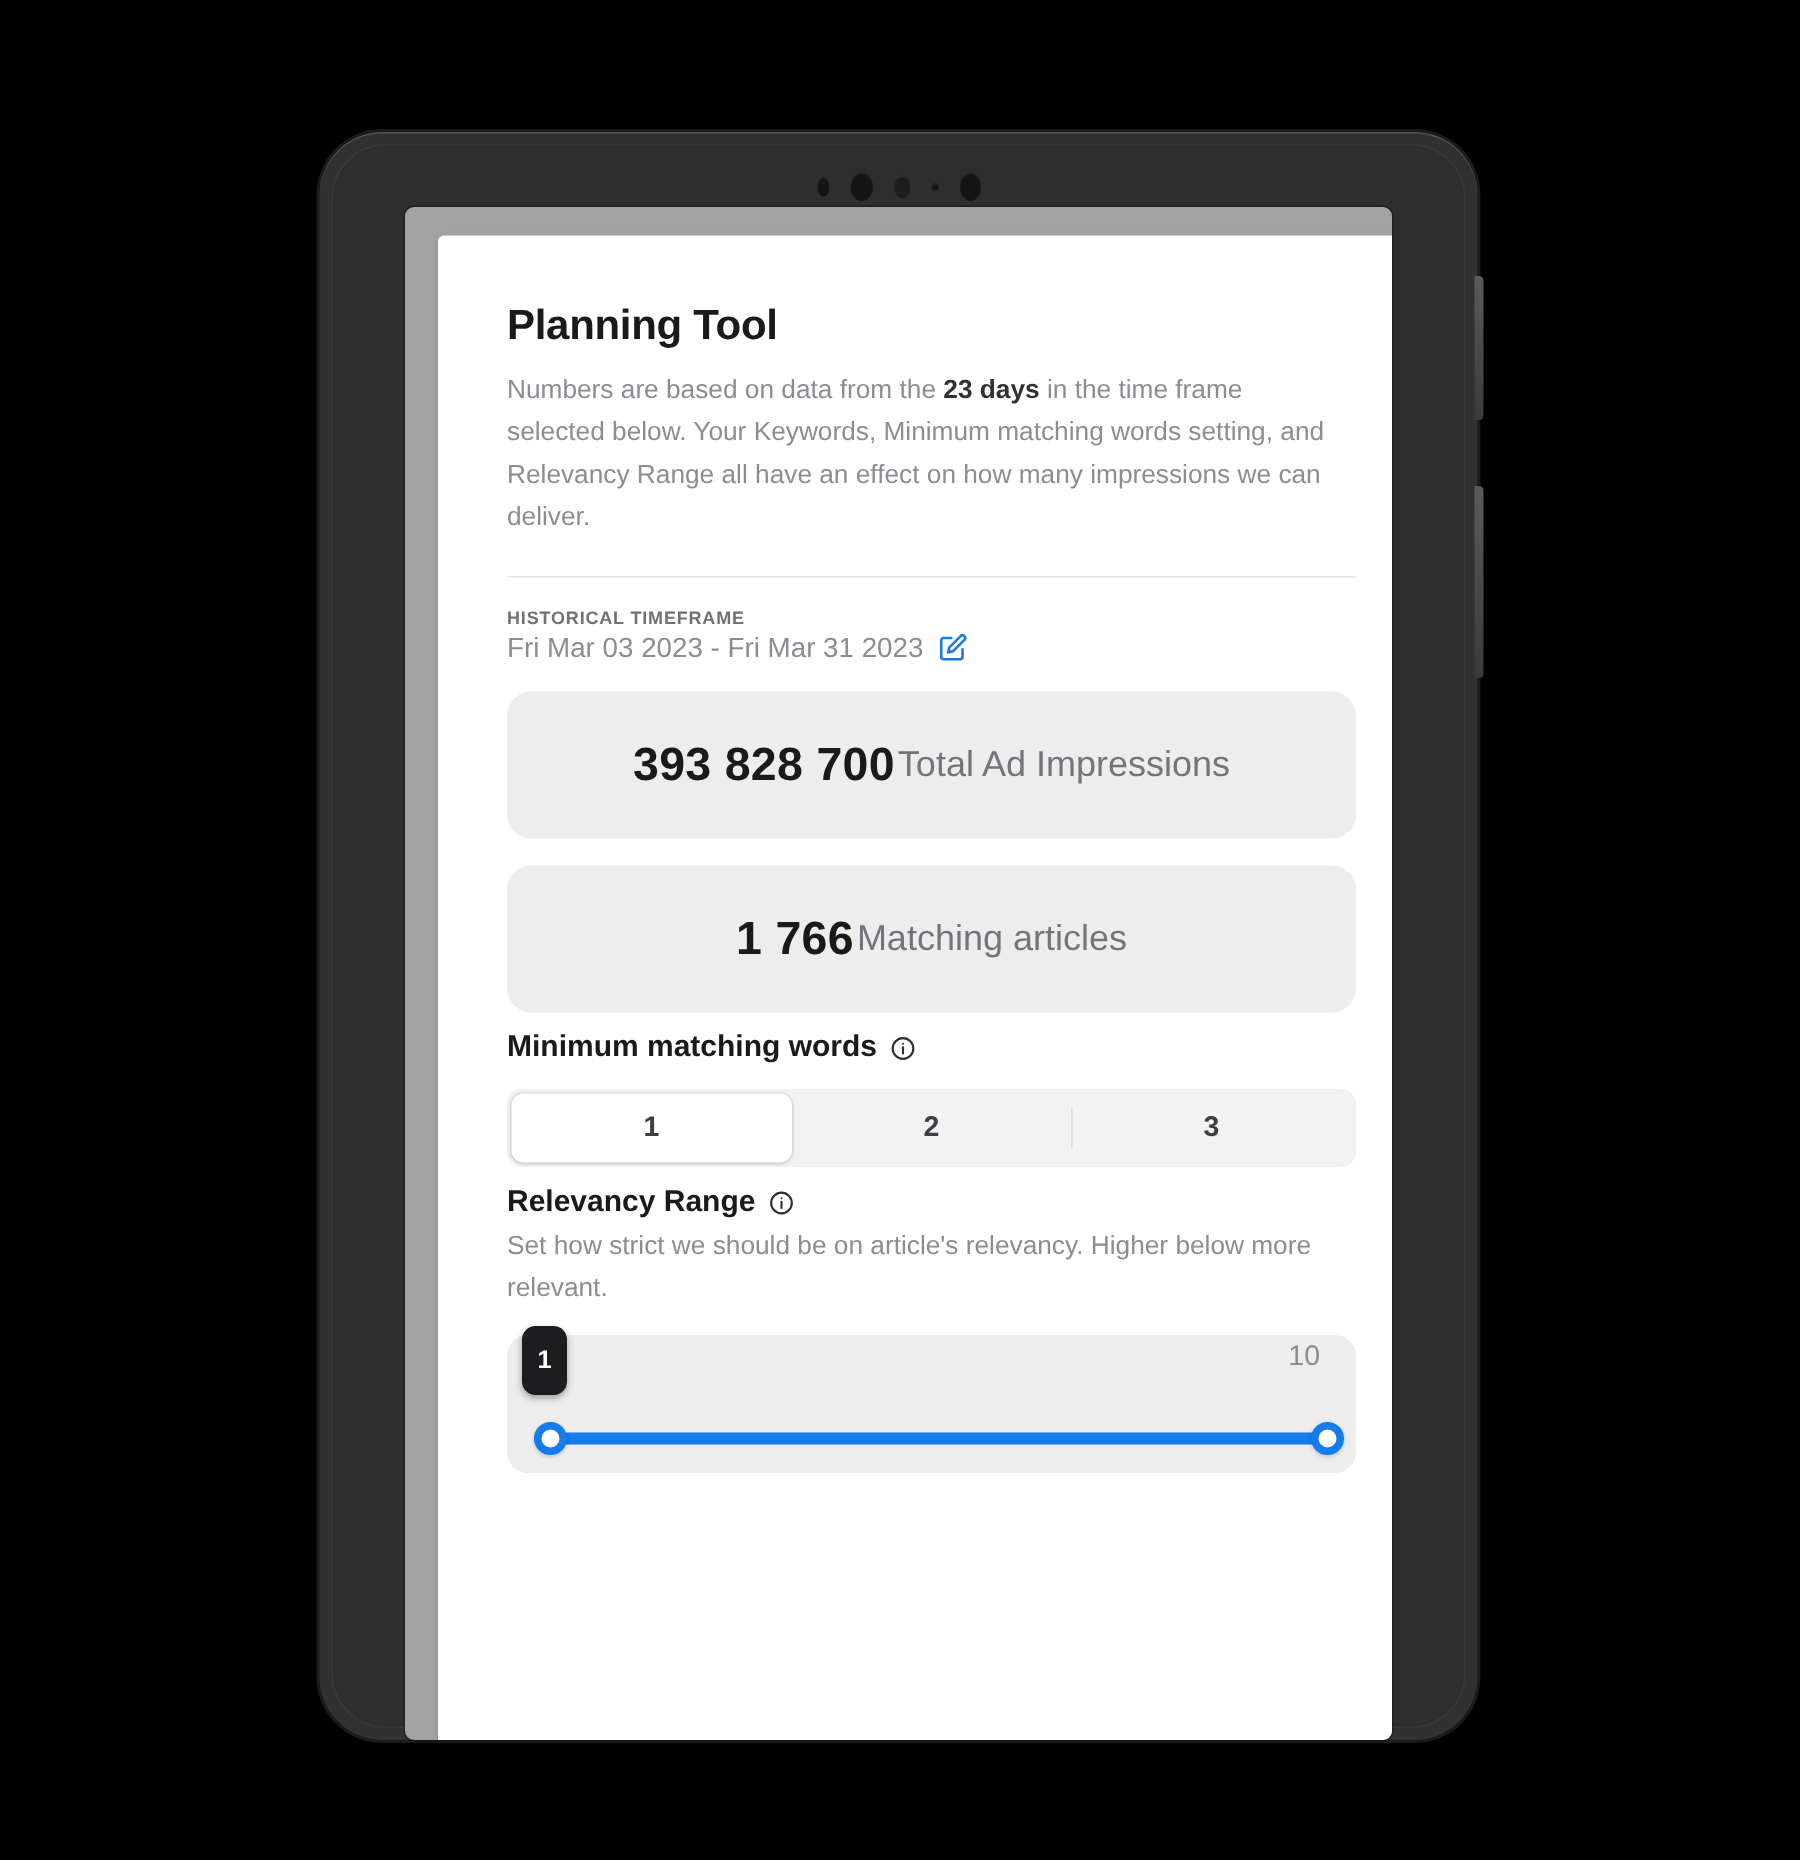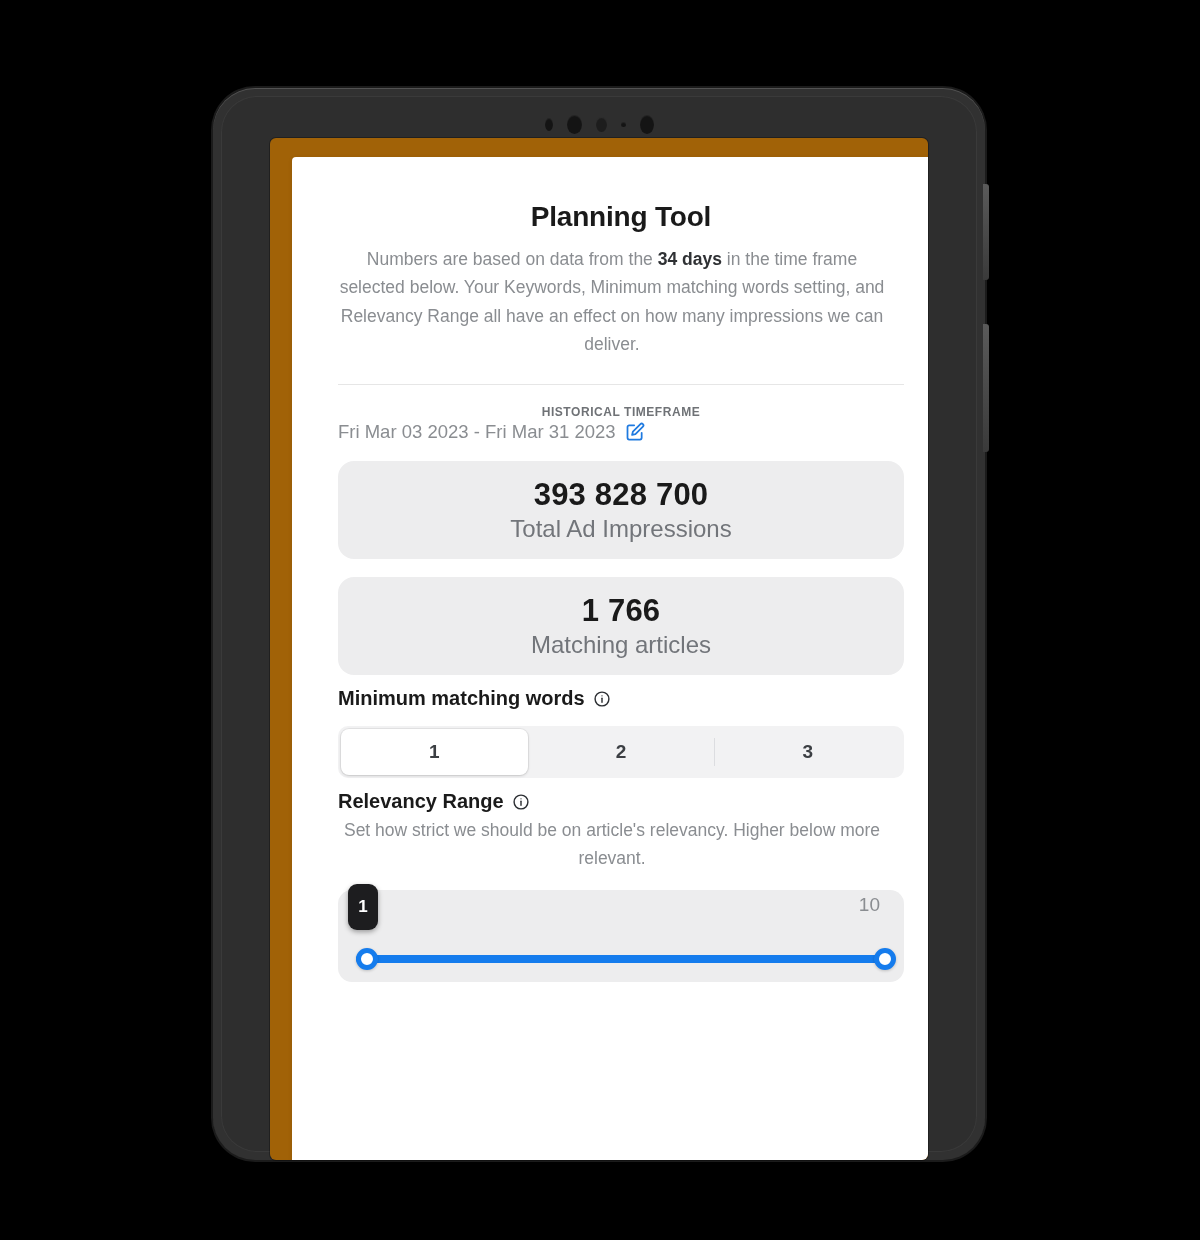--- a/index.html
+++ b/index.html
@@ -81,25 +81,24 @@
   .sensor-dot.s4 { width: 5px;  height: 5px;  }
   .sensor-dot.s5 { width: 14px; height: 19px; }
 
   
   .screen {
     position: absolute;
     left: 57px;
     top: 50px;
     width: 658px;
     height: 1022px;
-    background: #a16207;
+    background: #a3a3a3;
     border-radius: 6px;
     overflow: hidden;
     box-shadow: 0 0 0 1px rgba(0,0,0,0.30);
-    text-align: center;
   }
 
   
   .card {
     position: absolute;
     left: 22px;
     top: 19px;
     width: 658px;
     height: 1010px;
     background: #ffffff;
@@ -155,21 +154,21 @@
   }
   .edit-icon svg { width: 100%; height: 100%; display: block; }
 
   
   .stat {
     margin-top: 18px;
     background: #ededee;
     border-radius: 16px;
     height: 98px;
     display: flex;
-    flex-direction: column;
+    flex-direction: row;
     align-items: center;
     justify-content: center;
     gap: 2px;
   }
   .stat-value {
     font-size: 31px;
     font-weight: 700;
     color: #1a1a1a;
     letter-spacing: 0.2px;
   }
@@ -329,21 +328,21 @@
       <span class="sensor-dot s4"></span>
       <span class="sensor-dot s5"></span>
     </div>
 
     <div class="screen">
 
       <div class="card">
 
         <h1 class="page-title">Planning Tool</h1>
 
-        <p class="intro"><span>Numbers are based on data from the </span><b>34 days</b><span> in the time frame selected below. Your Keywords, Minimum matching words setting, and Relevancy Range all have an effect on how many impressions we can deliver.</span></p>
+        <p class="intro"><span>Numbers are based on data from the </span><b>23 days</b><span> in the time frame selected below. Your Keywords, Minimum matching words setting, and Relevancy Range all have an effect on how many impressions we can deliver.</span></p>
 
         <div class="divider"></div>
 
         <div>
           <div class="section-eyebrow">HISTORICAL TIMEFRAME</div>
           <div class="timeframe-row">
             <span>Fri Mar 03 2023 - Fri Mar 31 2023</span>
             <span class="edit-icon">
               <svg viewBox="0 0 24 24" fill="none" stroke="currentColor" stroke-width="2.1" stroke-linecap="round" stroke-linejoin="round">
                 <path d="M11 4H5a2 2 0 0 0-2 2v13a2 2 0 0 0 2 2h13a2 2 0 0 0 2-2v-6"></path>

